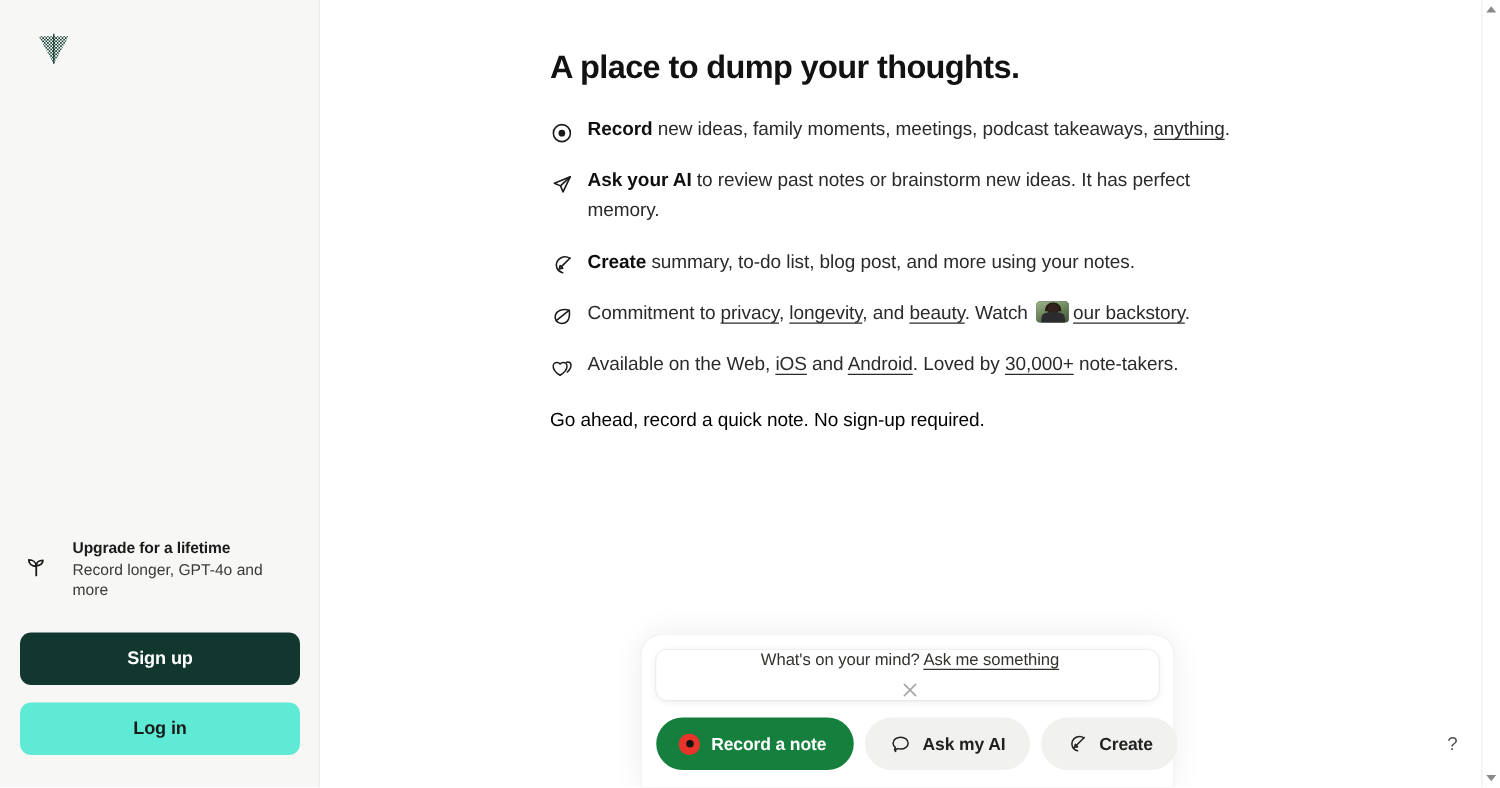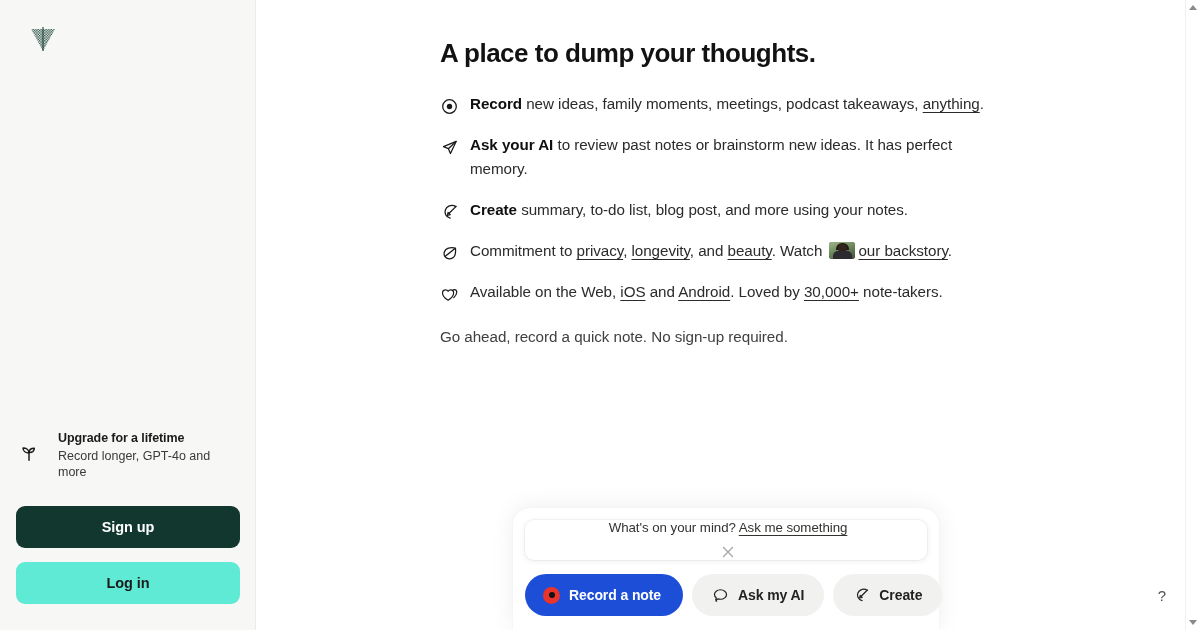--- a/index.html
+++ b/index.html
@@ -159,21 +159,21 @@
     cursor: pointer;
   }
   .thumb .t-sky { position:absolute; inset:0; background:linear-gradient(160deg,#9fb58c 0%,#6f8a5e 45%,#3f4f38 100%); }
   .thumb .t-head { position:absolute; left:9px; top:2px; width:9px; height:9px; border-radius:50%; background:#31241c; }
   .thumb .t-body { position:absolute; left:4px; top:9px; width:19px; height:9px; border-radius:5px 5px 0 0; background:#2b2b30; }
   .thumb .t-hair { position:absolute; left:7px; top:1px; width:13px; height:7px; border-radius:6px 6px 0 0; background:#241a14; }
 
   .closing {
     font-size: 15.2px;
     line-height: 24px;
-    color: #404040;
+    color: #000000;
     margin-top: 21px;
     letter-spacing: -0.05px;
   }
 
   
   .composer {
     position: absolute;
     left: 257px;
     bottom: 0;
     width: 426px;
@@ -222,21 +222,21 @@
     border-radius: 22px;
     padding: 0 20px;
     font-size: 14px;
     font-weight: bold;
     border: none;
     cursor: pointer;
     font-family: "Liberation Sans", sans-serif;
     letter-spacing: -0.1px;
     white-space: nowrap;
   }
-  .act.record { background:#1d4ed8; color:#ffffff; padding: 0 22px 0 18px; }
+  .act.record { background:#15803d; color:#ffffff; padding: 0 22px 0 18px; }
   .act.ghost  { background:#f1f1ef; color:#222222; }
   .act-icon { width: 17px; height: 17px; flex: 0 0 17px; display:block; }
 
   .rec-dot {
     width: 17px; height: 17px; border-radius: 50%;
     background: #e8342a;
     display: flex; align-items: center; justify-content: center;
     flex: 0 0 17px;
   }
   .rec-dot i { width: 6px; height: 6px; border-radius: 50%; background: #121212; display:block; }

